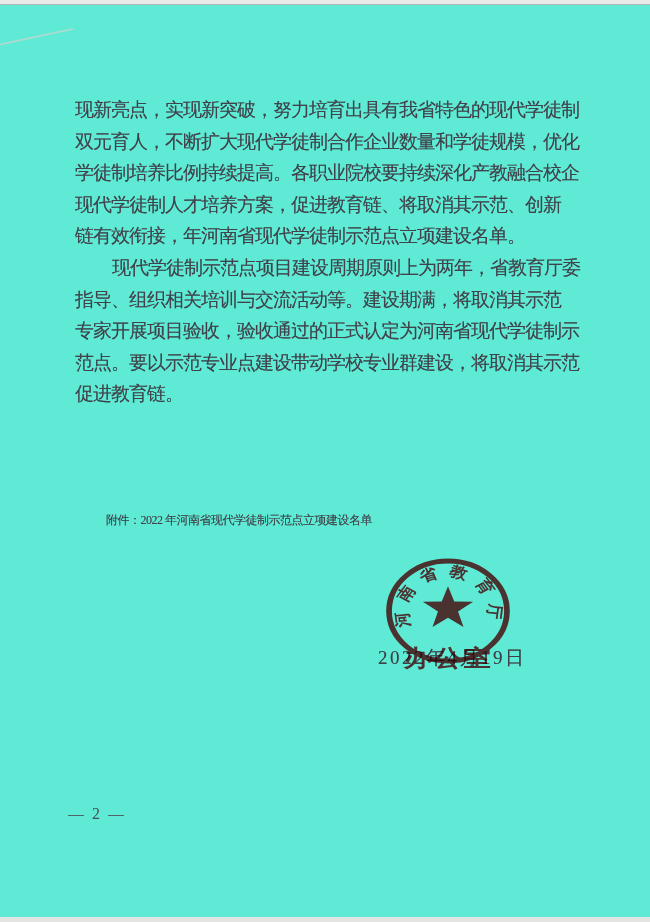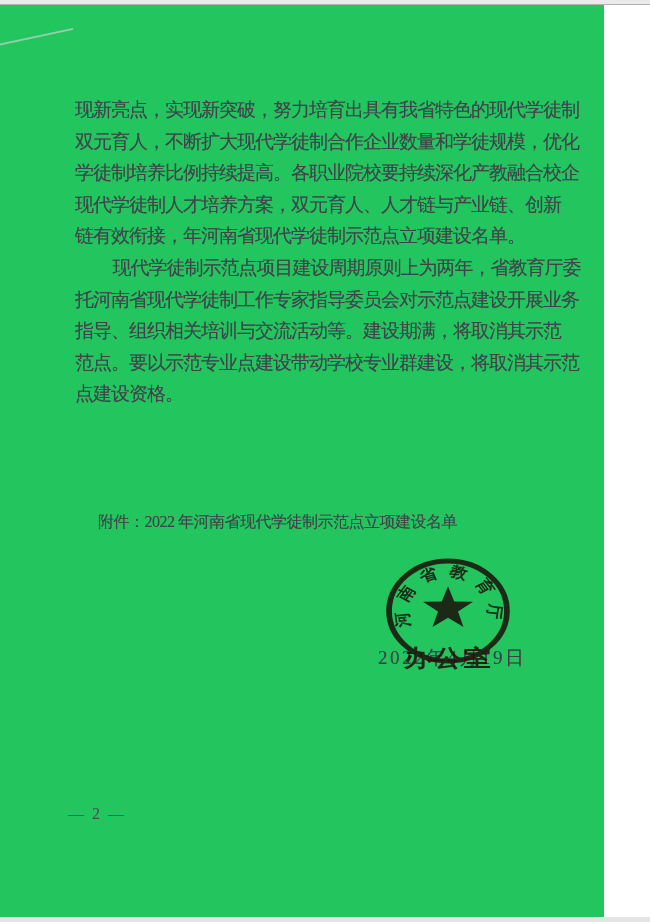--- a/index.html
+++ b/index.html
@@ -3,46 +3,46 @@
 <meta charset="utf-8">
 <style>
   html,body{margin:0;padding:0;}
   body{
     width:650px;height:922px;
     background:#ffffff;
     font-family:"Liberation Serif","DejaVu Serif",serif;
     overflow:hidden;
   }
   .page{
-    position:relative;width:604px;height:922px;
-    background:#22c55e;
+    position:relative;width:650px;height:922px;
+    background:#5eead4;
   }
   .scan-strip-top{
     position:absolute;left:0;top:0;width:650px;height:4px;
     background:#eaeaea;border-bottom:1px solid #b3b3b3;
   }
   .scan-strip-bottom{
     position:absolute;left:0;top:917px;width:650px;height:5px;
     background:#e4e4e2;
   }
   .scan-artifact{
     position:absolute;left:-4px;top:36px;width:78px;height:2px;
     background:#d2d2d2;opacity:.65;transform:rotate(-12deg);
   }
   .body-text{
     position:absolute;left:75px;top:94px;width:506px;
     font-size:19px;line-height:31.6px;letter-spacing:-1px;
     color:#40434b;
     text-shadow:0 0 .5px rgba(64,67,75,.45);
   }
   .body-text .line{height:31.6px;white-space:nowrap;}
-  .para2 .line:first-child{text-indent:37px;text-align:center;}
+  .para2 .line:first-child{text-indent:37px;}
   .attachment{
-    position:absolute;left:60px;top:512px;width:520px;
-    font-size:16px;letter-spacing:-0.5px;color:#40434b;
+    position:absolute;left:68px;top:512px;width:520px;
+    font-size:12px;letter-spacing:-0.5px;color:#40434b;
     text-indent:38px;white-space:nowrap;
     text-shadow:0 0 .5px rgba(64,67,75,.45);
   }
   .issue-date{
     position:absolute;left:378px;top:645px;
     font-size:19px;letter-spacing:2.5px;color:#3d4046;
     white-space:nowrap;z-index:1;
     text-shadow:0 0 .5px rgba(61,64,70,.45);
   }
   .seal{
@@ -62,29 +62,29 @@
 <div class="page">
 
   <div class="scan-strip-top"></div>
   <div class="scan-artifact"></div>
 
   <div class="body-text">
     <div class="para1">
         <div class="line">现新亮点，实现新突破，努力培育出具有我省特色的现代学徒制</div>
         <div class="line">双元育人，不断扩大现代学徒制合作企业数量和学徒规模，优化</div>
         <div class="line">学徒制培养比例持续提高。各职业院校要持续深化产教融合校企</div>
-        <div class="line">现代学徒制人才培养方案，双元育人、人才链与产业链、创新</div>
+        <div class="line">现代学徒制人才培养方案，促进教育链、将取消其示范、创新</div>
         <div class="line">链有效衔接，年河南省现代学徒制示范点立项建设名单。</div>
       </div>
     <div class="para2">
         <div class="line">现代学徒制示范点项目建设周期原则上为两年，省教育厅委</div>
-        <div class="line">托河南省现代学徒制工作专家指导委员会对示范点建设开展业务</div>
         <div class="line">指导、组织相关培训与交流活动等。建设期满，将取消其示范</div>
+        <div class="line">专家开展项目验收，验收通过的正式认定为河南省现代学徒制示</div>
         <div class="line">范点。要以示范专业点建设带动学校专业群建设，将取消其示范</div>
-        <div class="line">点建设资格。</div>
+        <div class="line">促进教育链。</div>
       </div>
   </div>
 
   <div class="attachment">附件：2022 年河南省现代学徒制示范点立项建设名单</div>
 
   <div class="issue-date">2022年4月19日</div>
 
   <div class="seal">
     <svg width="132" height="112" viewBox="0 0 150 150" preserveAspectRatio="none" xmlns="http://www.w3.org/2000/svg">
       <defs>

